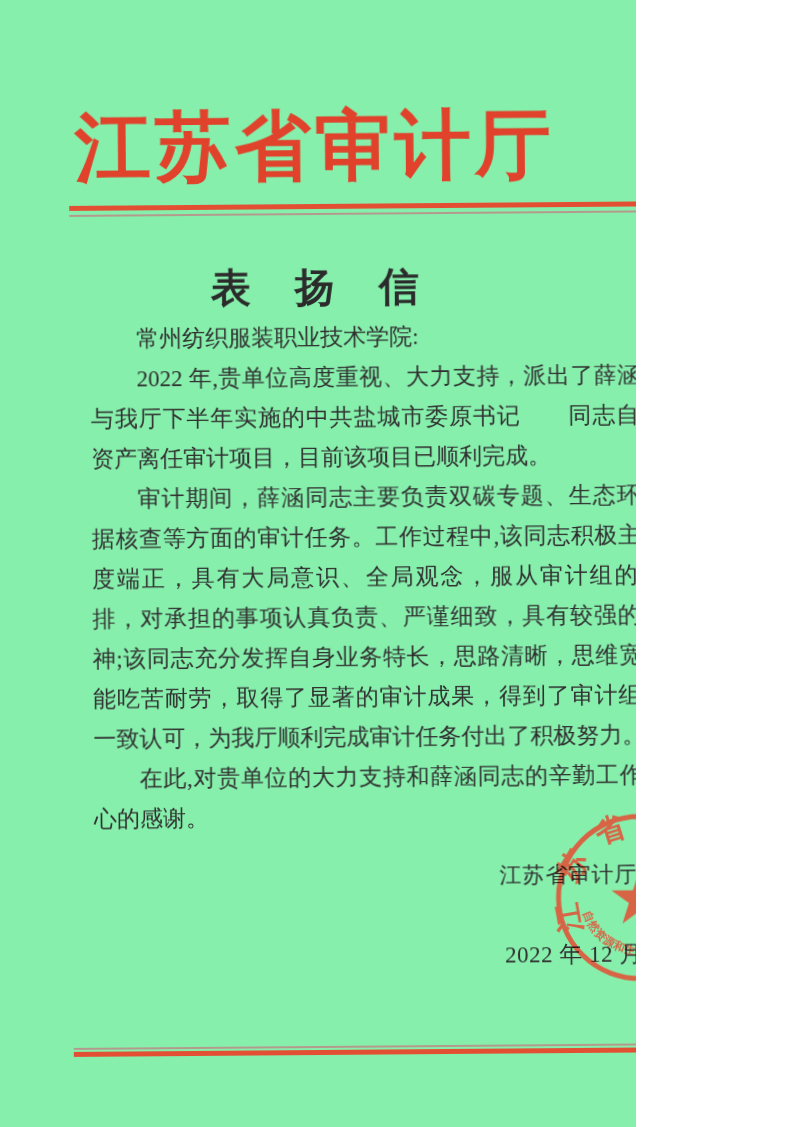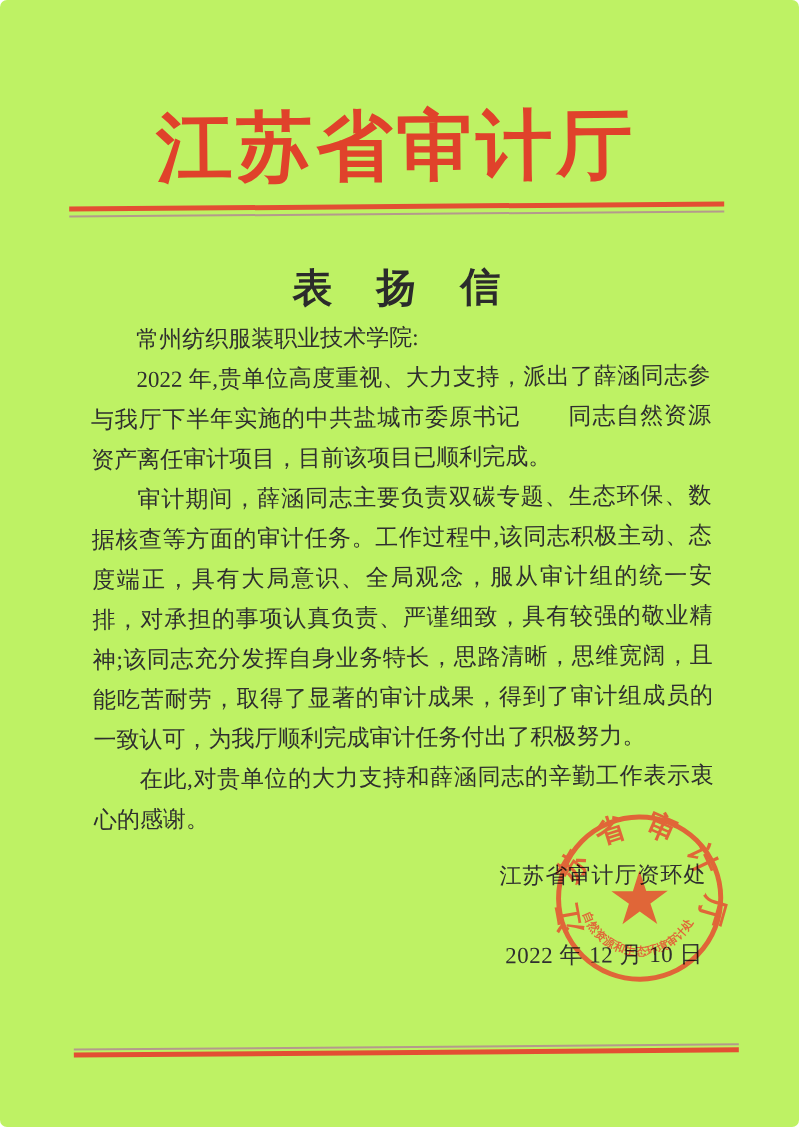--- a/index.html
+++ b/index.html
@@ -1,20 +1,20 @@
 <!DOCTYPE html>
 <html><head>
 <meta charset="utf-8">
 <style>
   html,body{margin:0;padding:0;}
   body{
     width:799px;height:1127px;background:#ffffff;overflow:hidden;
     font-family:"Liberation Serif","DejaVu Serif",serif;
   }
-  .page{position:relative;width:799px;height:1127px;background:#bef264;overflow:hidden;border-radius:7px;}
+  .page{position:relative;width:636px;height:1127px;background:#86efac;overflow:hidden;}
   .tilt{position:absolute;inset:0;transform:rotate(-0.45deg);transform-origin:50% 50%;}
 
   .agency-title{
     position:absolute;top:96px;left:0;width:100%;
     text-align:center;color:#e0422b;font-size:76px;font-weight:bold;
     letter-spacing:4px;line-height:100px;white-space:nowrap;
   }
   .rule{position:absolute;}
   .rule-red-top{top:204px;left:72px;width:655px;height:5px;background:#e34f33;}
   .rule-thin-top{top:213px;left:72px;width:655px;height:2px;background:#b49a8c;}

